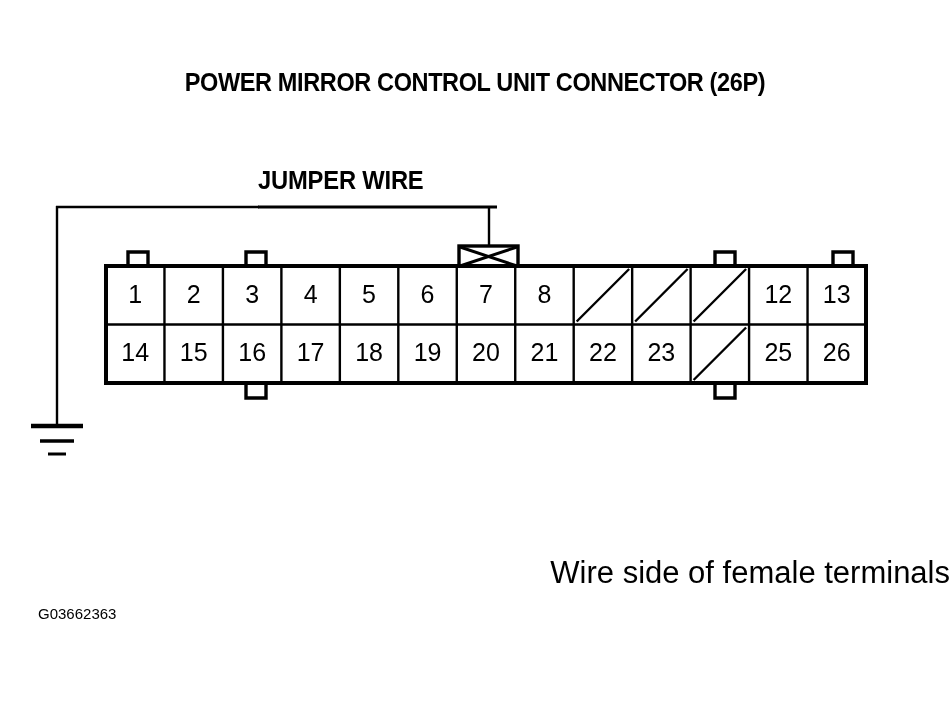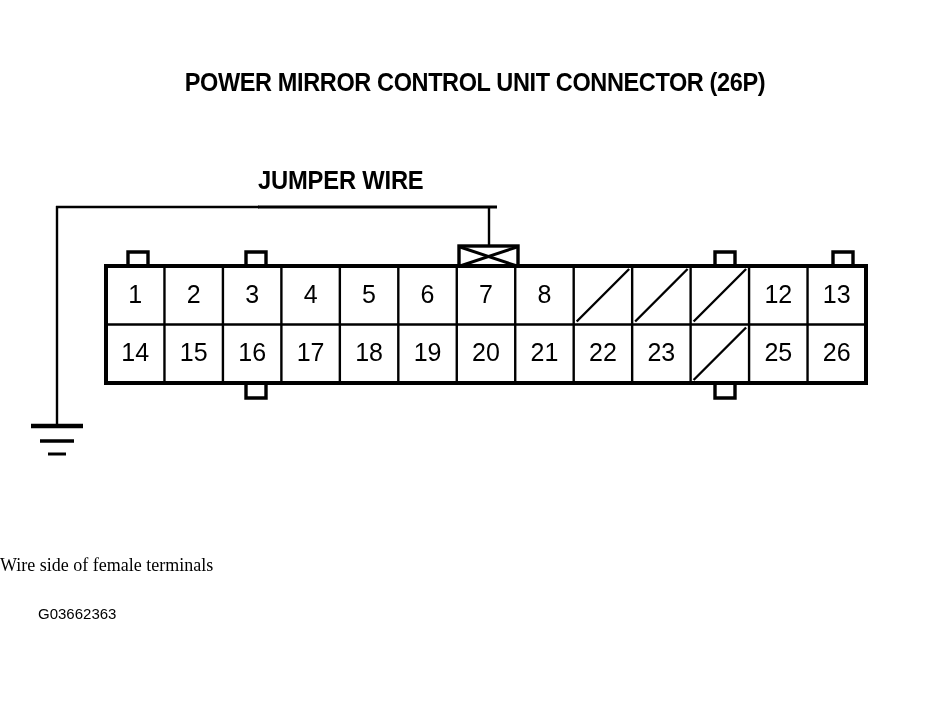--- a/index.html
+++ b/index.html
@@ -44,24 +44,24 @@
     letter-spacing: -0.2px;
     transform: scaleX(0.95);
     transform-origin: left top;
     white-space: nowrap;
   }
   .caption {
     position: absolute;
     left: 0;
     top: 555px;
     width: 950px;
-    text-align: left;
-    font-family: Liberation Serif, serif;
+    text-align: right;
+    font-family: Liberation Sans, sans-serif;
     font-weight: normal;
-    font-size: 18px;
+    font-size: 31px;
     white-space: nowrap;
   }
   .figure-id {
     position: absolute;
     left: 38px;
     top: 605px;
     font-family: "Liberation Sans", sans-serif;
     font-weight: normal;
     font-size: 15px;
     white-space: nowrap;

